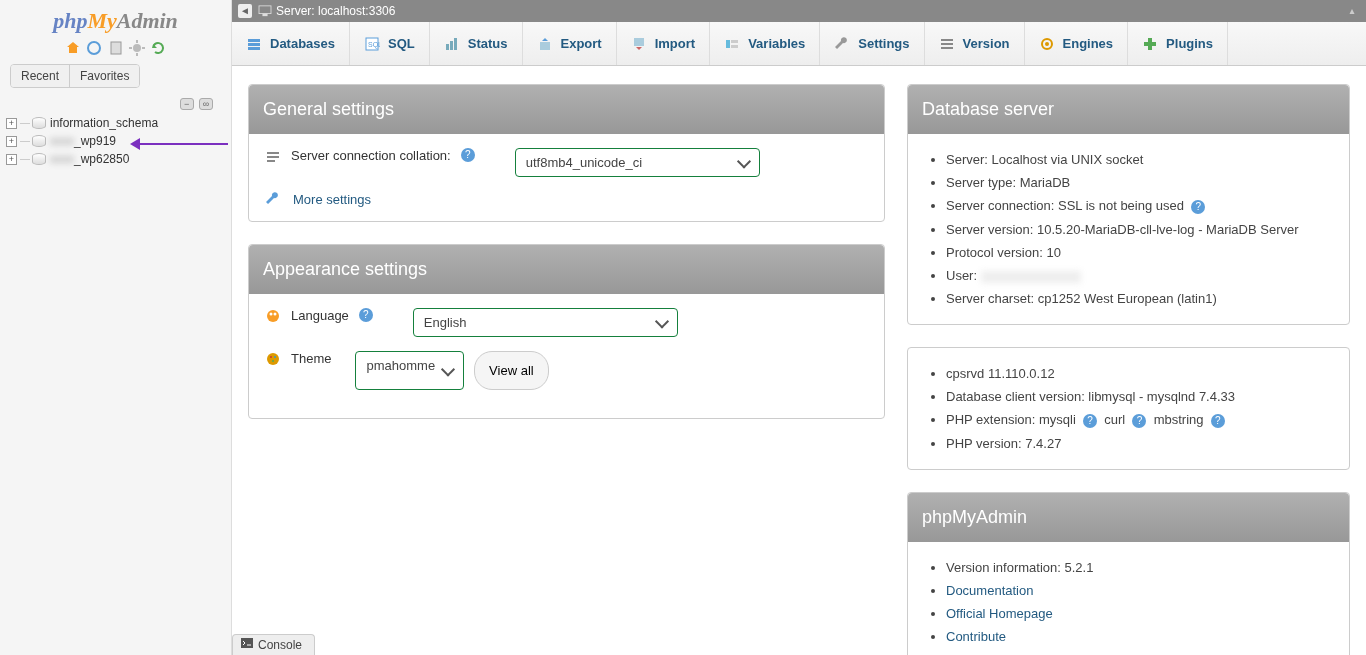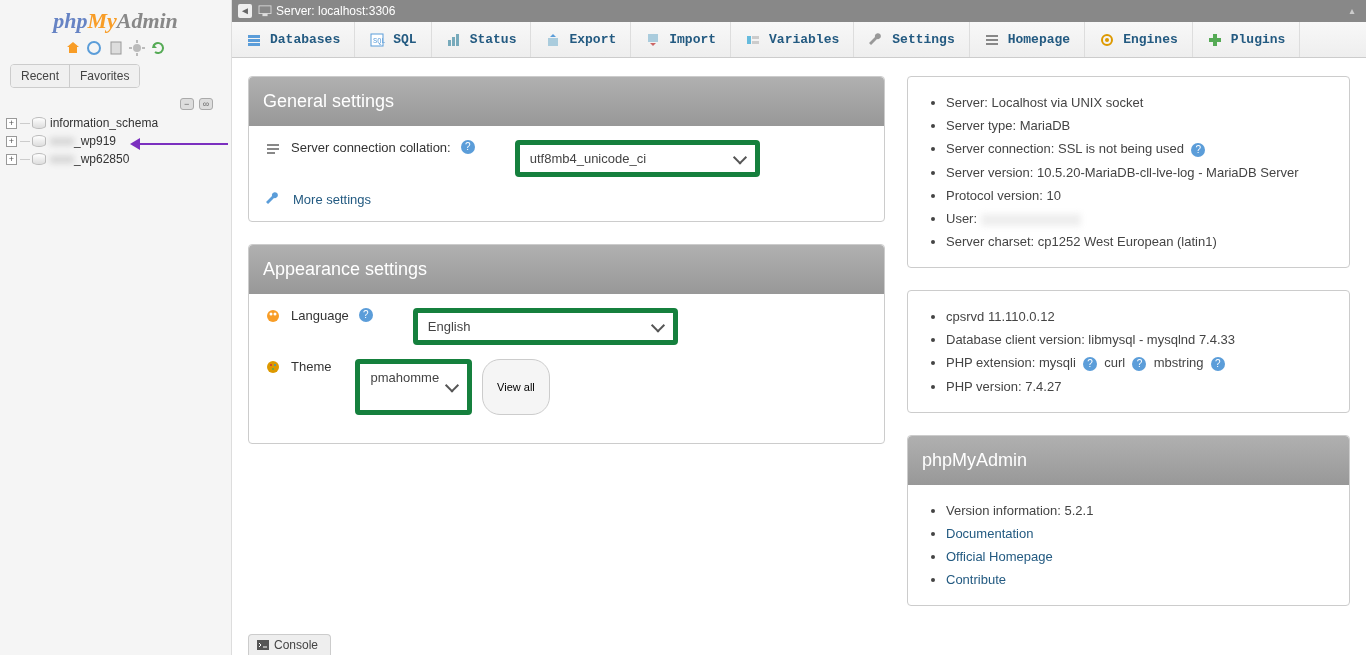--- a/index.html
+++ b/index.html
@@ -25,44 +25,44 @@
 .tree-label { font-size: 12px; color: #333; white-space: nowrap; }
 .blur-prefix { filter: blur(3px); color: #999; }
 .arrow-annot { position: absolute; left: 130px; top: 140px; width: 98px; height: 8px; }
 .arrow-line { position: absolute; top: 3px; right: 0; width: 88px; height: 2px; background: #7b2fbf; }
 .arrow-head { position: absolute; left: 0; top: -2px; width: 0; height: 0; border-right: 10px solid #7b2fbf; border-top: 6px solid transparent; border-bottom: 6px solid transparent; }
 .main { position: absolute; left: 232px; top: 0; right: 0; height: 655px; }
 .topbar { height: 22px; background: #888; display: flex; align-items: center; padding: 0 6px; color: #fff; font-size: 12px; }
 .toggle-btn { width: 14px; height: 14px; background: #eee; color: #666; text-align: center; line-height: 13px; font-size: 10px; margin-right: 6px; cursor: pointer; border-radius: 2px; }
 .server-icon { width: 14px; height: 12px; margin-right: 4px; }
 .collapse-btn { margin-left: auto; width: 16px; height: 12px; cursor: pointer; color: #ccc; font-size: 10px; text-align: center; }
-.tabbar { height: 36px; background: linear-gradient(#f8f8f8,#eee); border-bottom: 1px solid #ccc; display: flex; align-items: stretch; font-family: Liberation Mono, monospace; }
+.tabbar { height: 44px; background: linear-gradient(#f8f8f8,#eee); border-bottom: 1px solid #ccc; display: flex; align-items: stretch; }
 .tab { display: flex; align-items: center; padding: 0 14px; border-right: 1px solid #ddd; cursor: pointer; }
 .tab-icon { width: 16px; height: 16px; margin-right: 8px; display: inline-block; }
 .tab-label { color: #235a81; font-weight: bold; font-size: 13px; }
 .content { padding: 18px 16px; display: flex; gap: 22px; align-items: flex-start; }
 .col-left { flex: 1; min-width: 0; }
 .col-right { width: 443px; flex-shrink: 0; }
 .panel { border: 1px solid #ccc; border-radius: 4px; margin-bottom: 22px; background: #fff; }
 .panel-header { background: linear-gradient(#b0b0b0,#989898); color: #fff; font-size: 18px; padding: 14px 14px; border-radius: 4px 4px 0 0; }
 .panel-body { padding: 14px 16px; font-size: 13px; }
 .panel-body ul { list-style: disc; padding-left: 22px; }
 .panel-body li { padding: 4px 0; color: #444; }
 .form-row { display: flex; gap: 10px; margin-bottom: 14px; }
 .form-icon { width: 16px; height: 16px; }
 .form-label { color: #333; }
 .help-icon { width: 14px; height: 14px; border-radius: 50%; background: #5b9dd9; color: #fff; font-size: 10px; text-align: center; line-height: 14px; display: inline-block; }
-.select-box { border: 5px solid #15803d; border-radius: 4px; padding: 6px 28px 6px 10px; font-size: 13px; background: #fff; position: relative; cursor: pointer; display: inline-block; min-width: 130px; }
+.select-box { border: 1px solid #15803d; border-radius: 4px; padding: 6px 28px 6px 10px; font-size: 13px; background: #fff; position: relative; cursor: pointer; display: inline-block; min-width: 130px; }
 .select-box::after { content: ''; position: absolute; right: 10px; top: 50%; width: 8px; height: 8px; border-right: 2px solid #555; border-bottom: 2px solid #555; transform: translateY(-65%) rotate(45deg); }
 .select-wide { width: 245px; }
 .select-lang { width: 265px; }
 .more-link { color: #235a81; cursor: pointer; display: flex; align-items: center; gap: 12px; }
-.btn { border: 1px solid #ccc; border-radius: 18px; padding: 21px 14px; background: #f5f5f5; cursor: pointer; font-size: 11px; }
+.btn { border: 1px solid #ccc; border-radius: 18px; padding: 11px 14px; background: #f5f5f5; cursor: pointer; font-size: 13px; }
 .link { color: #235a81; cursor: pointer; }
-.console-tab { position: absolute; bottom: 0; left: 0; background: #eee; border: 1px solid #ccc; border-bottom: none; border-radius: 4px 4px 0 0; padding: 3px 12px 3px 8px; font-size: 12px; display: flex; align-items: center; gap: 5px; cursor: pointer; margin-left: 16px; }
+.console-tab { position: absolute; bottom: 0; left: 0; background: #eee; border: 1px solid #ccc; border-bottom: none; border-radius: 4px 4px 0 0; padding: 3px 12px 3px 8px; font-size: 12px; display: flex; gap: 5px; cursor: pointer; }
 .icon-svg { display: block; }
 </style>
 </head>
 <body>
 
 <div class="sidebar">
   <div class="logo">
     <span class="logo-text">
       <span class="logo-php">php</span><span class="logo-my">My</span><span class="logo-admin">Admin</span>
     </span>
@@ -182,21 +182,21 @@
             <path d="M3 13l6-6a3 3 0 1 0-2-2l-6 6z" fill="#999"></path>
           </svg></span>
         <span class="tab-label">Settings</span>
       </div>
     <div class="tab">
         <span class="tab-icon"><svg viewBox="0 0 16 16">
             <rect x="2" y="3" width="12" height="2" fill="#888"></rect>
             <rect x="2" y="7" width="12" height="2" fill="#888"></rect>
             <rect x="2" y="11" width="12" height="2" fill="#888"></rect>
           </svg></span>
-        <span class="tab-label">Homepage</span>
+        <span class="tab-label">Version</span>
       </div>
     <div class="tab">
         <span class="tab-icon"><svg viewBox="0 0 16 16">
             <circle cx="8" cy="8" r="5" fill="none" stroke="#d90" stroke-width="2"></circle>
             <circle cx="8" cy="8" r="2" fill="#d90"></circle>
           </svg></span>
         <span class="tab-label">Engines</span>
       </div>
     <div class="tab">
         <span class="tab-icon"><svg viewBox="0 0 16 16">
@@ -259,20 +259,21 @@
             <button class="btn">View all</button>
           </div>
         </div>
       </div>
 
     </div>
 
     <div class="col-right">
 
       <div class="panel">
+        <div class="panel-header">Database server</div>
         <div class="panel-body">
           <ul>
             <li>Server: Localhost via UNIX socket</li>
             <li>Server type: MariaDB</li>
             <li><span>Server connection: SSL is not being used</span>&nbsp;&nbsp;<span class="help-icon">?</span></li>
             <li>Server version: 10.5.20-MariaDB-cll-lve-log - MariaDB Server</li>
             <li>Protocol version: 10</li>
             <li><span>User:</span> <span class="blur-prefix" style="display:inline-block;width:100px;background:#eee;height:12px;vertical-align:middle"></span></li>
             <li>Server charset: cp1252 West European (latin1)</li>
           </ul>

